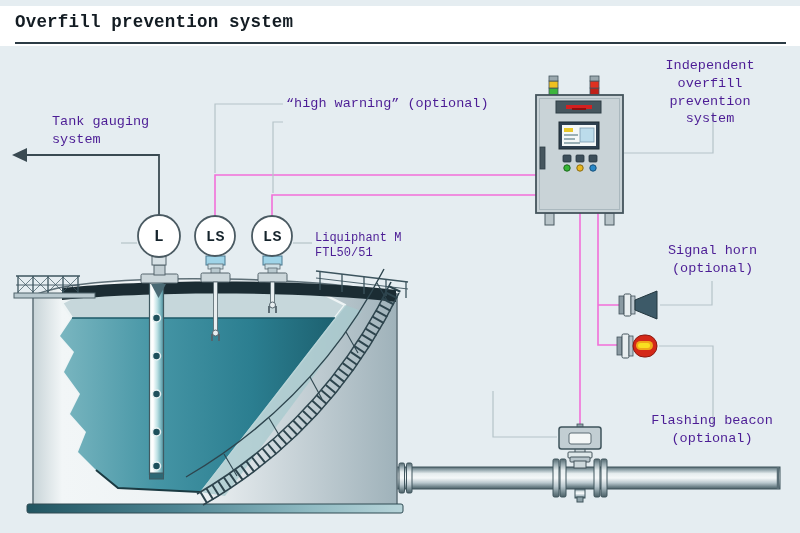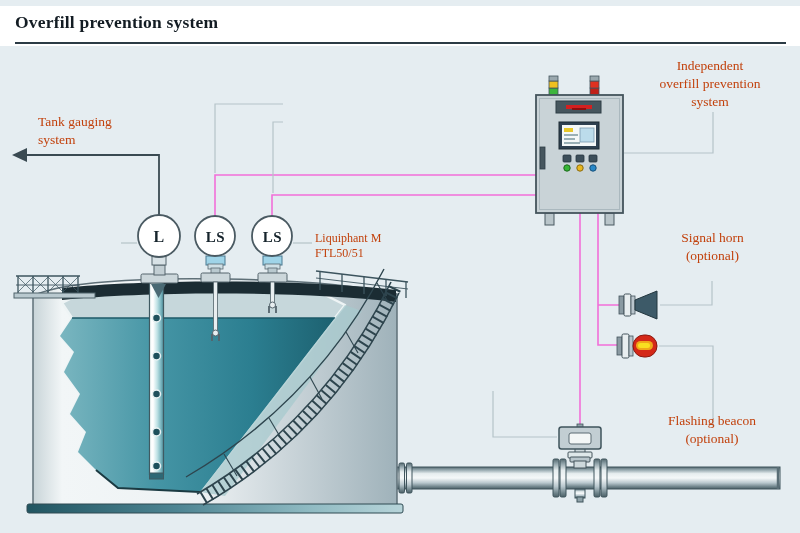--- a/index.html
+++ b/index.html
@@ -1,24 +1,24 @@
 <!DOCTYPE html>
 <html style="--c-bg: #e5edf1; --c-signal: #f26fd9; --c-leader: #b5c3c9; --c-gauge: #3a4a52;"><head>
 <meta charset="utf-8">
 <style>
   html,body{margin:0;padding:0;}
   .stage{
     position:relative;width:800px;height:533px;overflow:hidden;
     background:var(--c-bg,#e5edf1);
-    font-family:Liberation Serif, serif;
+    font-family:Liberation Mono, monospace;
   }
   .header-band{position:absolute;left:0;top:6px;width:800px;height:40px;background:#ffffff;}
   .title{position:absolute;left:15px;top:12px;font-size:17.5px;font-weight:bold;color:#131c23;letter-spacing:.2px;}
   .title-rule{position:absolute;left:15px;top:42px;width:771px;height:2px;background:#2b3b45;}
-  .lbl{position:absolute;color:#c2410c;font-size:13.5px;line-height:1.32;white-space:pre-line;z-index:3;}
+  .lbl{position:absolute;color:#4c1d95;font-size:13.5px;line-height:1.32;white-space:pre-line;z-index:3;}
   .lbl.small{font-size:12px;line-height:1.28;}
   .center{text-align:center;}
   .right{text-align:right;}
   .sensor-letter{position:absolute;transform:translate(-50%,-50%);font-weight:bold;font-size:15px;color:#16242c;letter-spacing:.5px;z-index:4;}
   svg.diagram{position:absolute;left:0;top:0;z-index:1;}
   .line-signal{stroke:var(--c-signal,#f26fd9);stroke-width:1.6;fill:none;}
   .line-leader{stroke:var(--c-leader,#b5c3c9);stroke-width:1.2;fill:none;}
   .line-gauge{stroke:var(--c-gauge,#3a4a52);stroke-width:1.8;fill:none;}
   .rail{stroke:#3c545e;fill:none;}
 </style>
@@ -266,31 +266,32 @@
       <rect x="633" y="335" width="24" height="22" rx="11" fill="#d42818" stroke="#8a1810" stroke-width="1"></rect>
       <rect x="636" y="341" width="17" height="9" rx="4.5" fill="#f0a818"></rect>
       <rect x="638" y="343" width="12" height="5" rx="2.5" fill="#f8e020"></rect>
     </g>
   </svg>
 
   <div class="header-band"></div>
   <div class="title">Overfill prevention system</div>
   <div class="title-rule"></div>
 
-  <div class="lbl" style="left:38px;top:113px;">Tank gauging
+  <div class="lbl" style="left:52px;top:113px;">Tank gauging
 system</div>
 
+  <div class="lbl" style="left:286px;top:95px;">“high warning” (optional)</div>
 
   <div class="lbl small" style="left:315px;top:231px;">Liquiphant M
 FTL50/51</div>
 
   <div class="lbl center" style="left:640px;top:57px;width:140px;">Independent
 overfill prevention
 system</div>
-  <div class="lbl center" style="left:660px;top:229px;width:105px;">Signal horn
+  <div class="lbl center" style="left:660px;top:242px;width:105px;">Signal horn
 (optional)</div>
   <div class="lbl center" style="left:648px;top:412px;width:128px;">Flashing beacon
 (optional)</div>
 
   <div class="sensor-letter" style="left:159px;top:237px;font-size:16px;">L</div>
   <div class="sensor-letter" style="left:215.5px;top:237px;">LS</div>
   <div class="sensor-letter" style="left:272.5px;top:237px;">LS</div>
 </div>
 
 </body></html>

